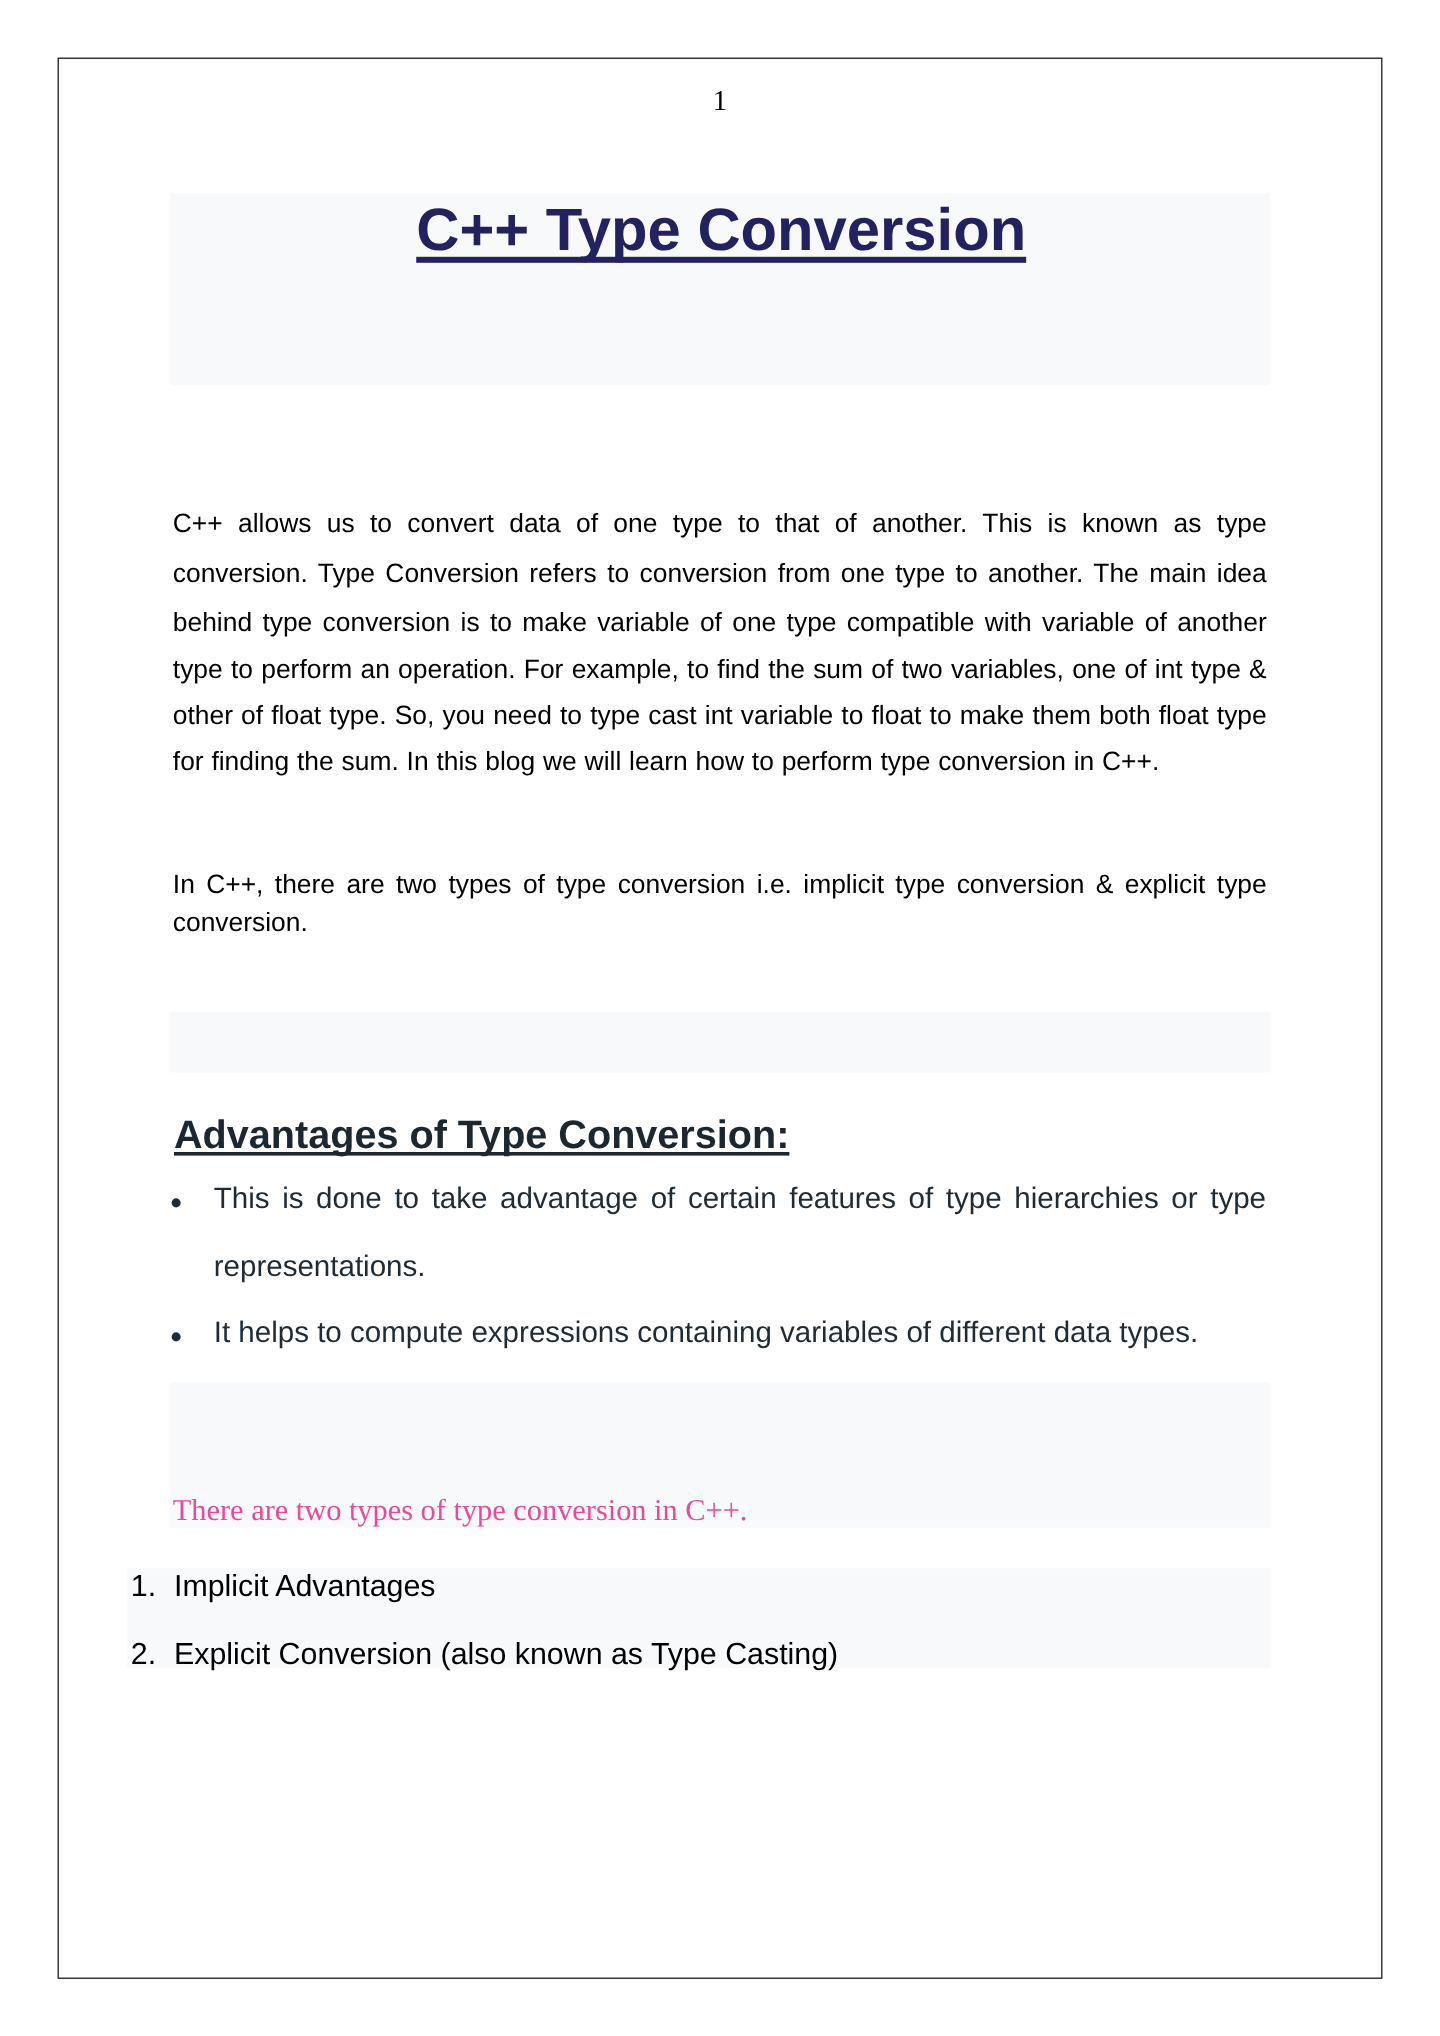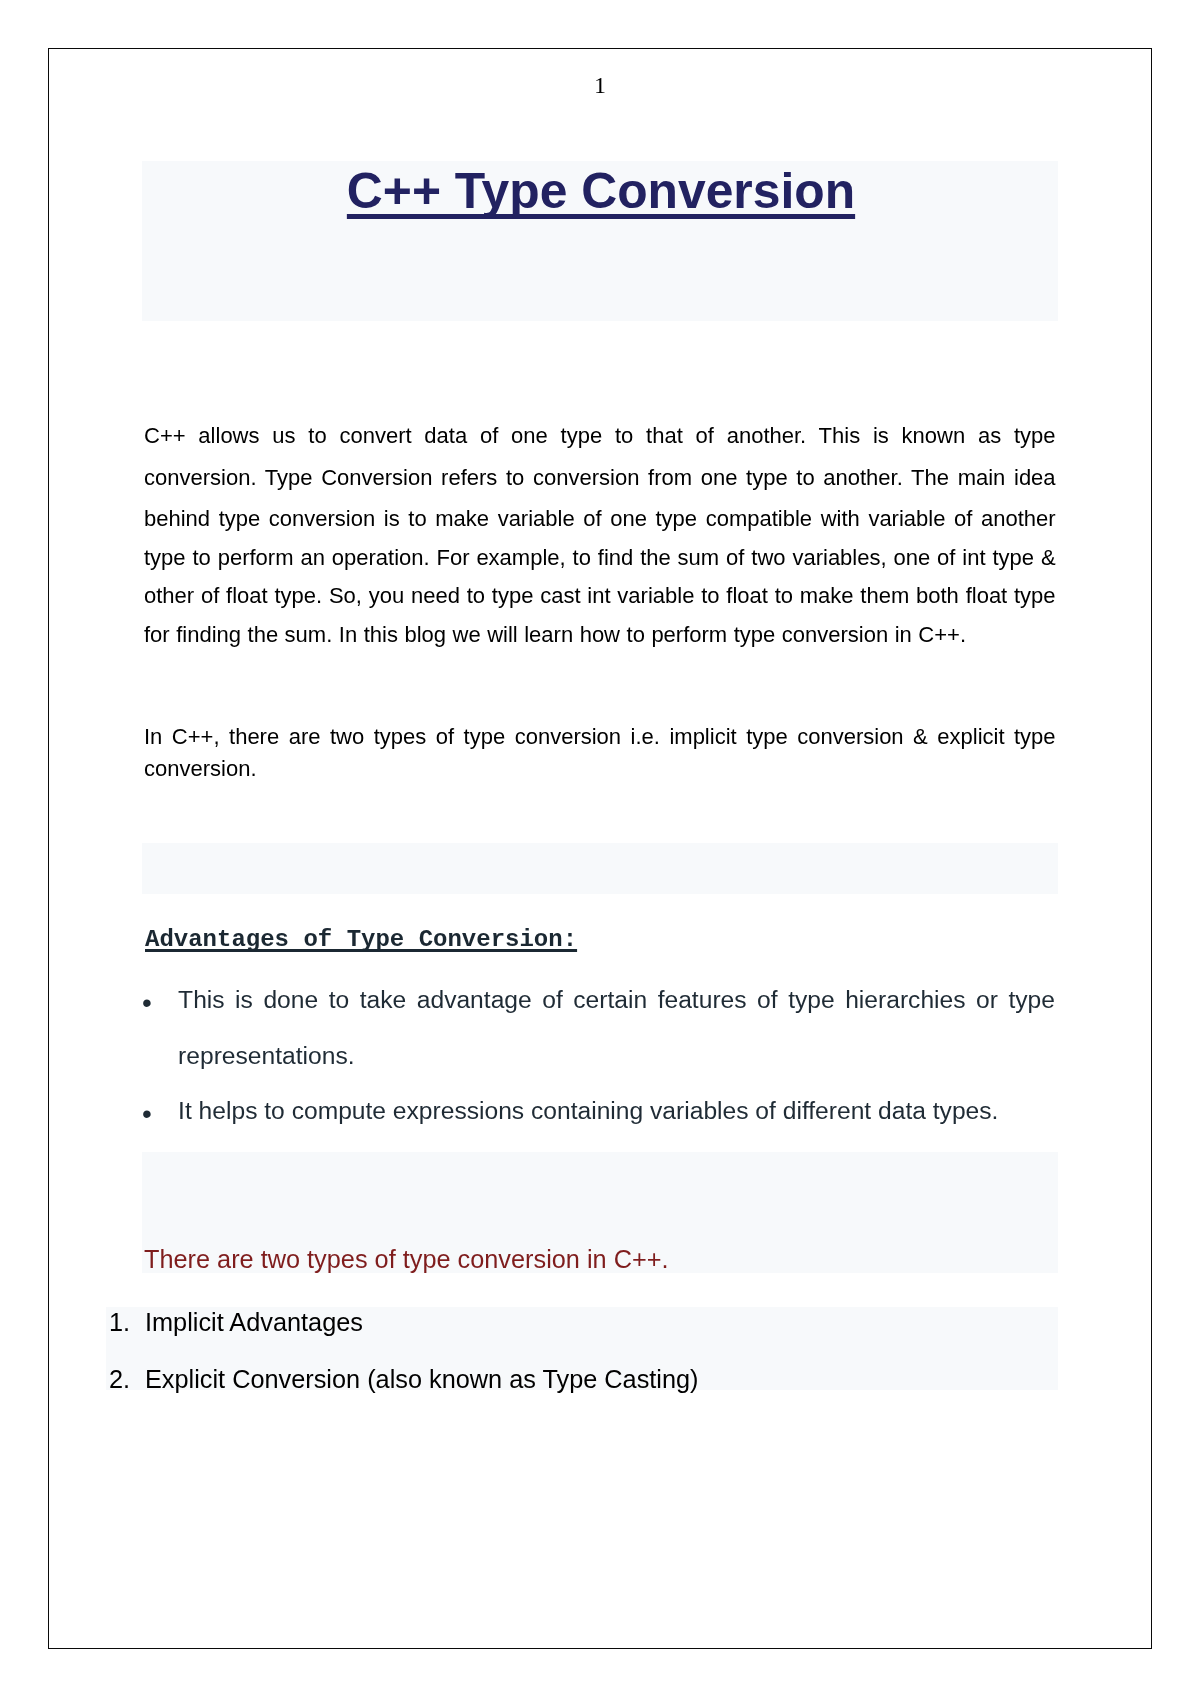--- a/index.html
+++ b/index.html
@@ -12,28 +12,28 @@
   .page-border{position:absolute;left:48px;top:48px;width:1104px;height:1601px;border:1.6px solid #0a0a0a;box-sizing:border-box;}
   .pageno{position:absolute;left:0;top:73px;width:1200px;text-align:center;font-size:24px;color:#000;font-family:"Liberation Serif",serif;line-height:1;}
   .hl{position:absolute;background:#f7f9fb;}
 
   .title{position:absolute;left:144px;top:161px;width:914px;text-align:center;font-size:49.8px;font-weight:bold;color:#222261;line-height:1.22;}
   .title u{text-decoration-skip-ink:none;text-underline-offset:5.5px;text-decoration-thickness:4.6px;text-align:right;}
 
   p.para{position:absolute;left:144px;width:911.6px;margin:0;text-align:justify;font-size:22px;line-height:38.7px;color:#000;word-spacing:0.4px;}
   p.para .big{font-size:22px;line-height:42.7px;}
 
-  h2.sect{position:absolute;left:145px;margin:0;font-size:24px;font-weight:bold;color:#1b2832;line-height:1.2;font-family:Liberation Mono, monospace;}
+  h2.sect{position:absolute;left:145px;margin:0;font-size:33px;font-weight:bold;color:#1b2832;line-height:1.2;}
   h2.sect u{text-decoration:underline;text-decoration-skip-ink:none;text-underline-offset:3.2px;text-decoration-thickness:3.1px;}
 
   ul.blist{position:absolute;left:143.5px;width:911.5px;margin:0;padding:0;list-style:none;font-size:24.62px;line-height:55.6px;color:#1f2b35;}
   ul.blist li{position:relative;padding-left:34.6px;text-align:justify;}
   ul.blist li .dot{position:absolute;left:-1.6px;top:2.6px;font-size:28px;}
 
-  .lead{position:absolute;left:144px;font-size:25.3px;line-height:1.2;color:#7f1d1d;}
+  .lead{position:absolute;left:144px;font-size:25.3px;line-height:1.2;color:#ec4899;font-family:Liberation Serif, serif;}
 
   ol.nlist{position:absolute;left:109px;width:947px;margin:0;padding:0;list-style:none;font-size:25.3px;line-height:57px;color:#000;}
   ol.nlist li{position:relative;padding-left:36px;}
   ol.nlist li .num{position:absolute;left:0;top:0;}
 </style>
 </head>
 <body>
 
 <div class="page">
   <div class="page-border"></div>

